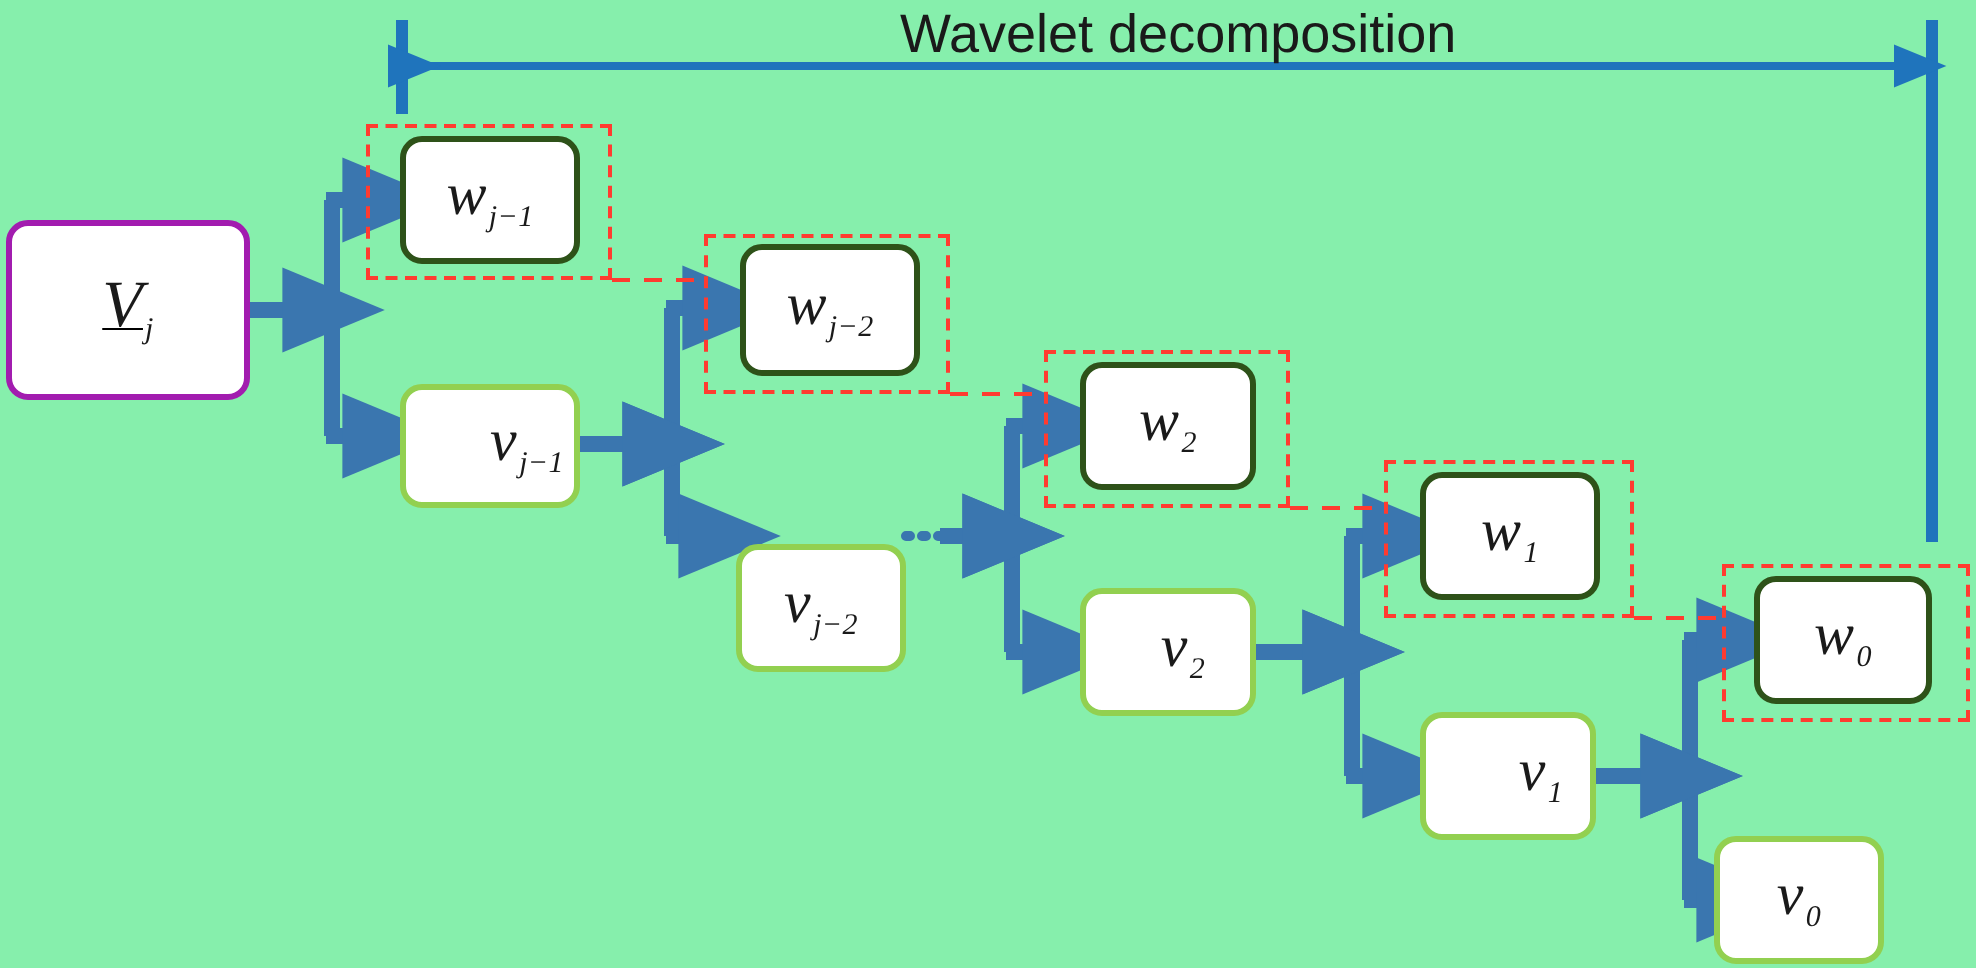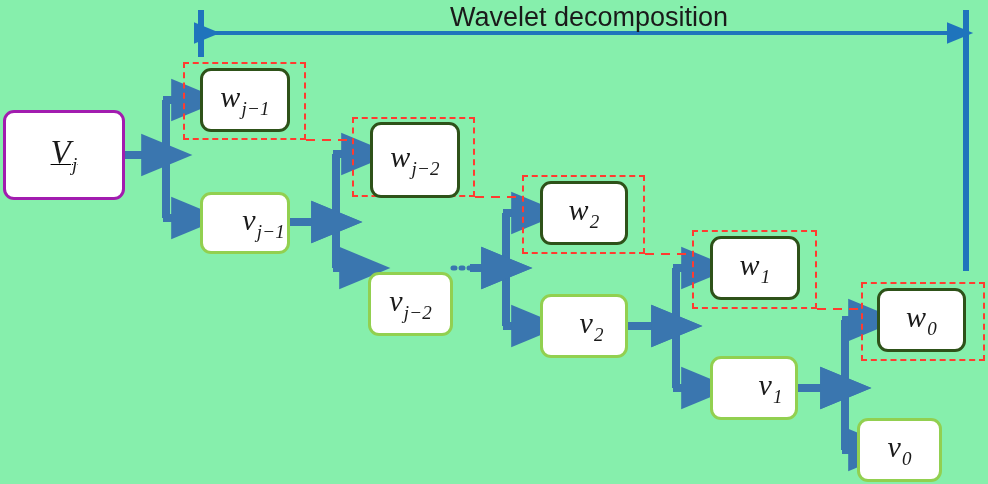--- a/index.html
+++ b/index.html
@@ -51,21 +51,21 @@
     white-space: nowrap;
     letter-spacing: 0.2px;
   }
   .node-label .base {
     font-size: 30px;
   }
   .node-box.root .node-label .base {
     font-size: 33px;
   }
   .node-label .sub {
-    font-size: 19px;
+    font-size: 15px;
     vertical-align: -0.42em;
     margin-left: 1px;
   }
   .red-region {
     position: absolute;
     box-sizing: border-box;
     border: 2px dashed #FF3B30;
     background: transparent;
     pointer-events: none;
   }
@@ -157,21 +157,21 @@
   <div id="nodes-layer">
       <div class="node-box root" style="left: 3px; top: 110px; width: 122px; height: 90px;">
         <span class="node-label"><span class="base">V</span><span class="sub">j</span></span>
       </div>
       <div class="node-box detail" style="left: 200px; top: 68px; width: 90px; height: 64px;">
         <span class="node-label"><span class="base">w</span><span class="sub">j−1</span></span>
       </div>
       <div class="node-box approx" style="left: 200px; top: 192px; width: 90px; height: 62px; padding-left: 37px;">
         <span class="node-label"><span class="base">v</span><span class="sub">j−1</span></span>
       </div>
-      <div class="node-box detail" style="left: 370px; top: 122px; width: 90px; height: 76px;">
+      <div class="node-box detail" style="left: 370px; top: 122px; width: 90px; height: 66px;">
         <span class="node-label"><span class="base">w</span><span class="sub">j−2</span></span>
       </div>
       <div class="node-box approx" style="left: 368px; top: 244px; width: 85px; height: 64px; margin-top: 28px;">
         <span class="node-label"><span class="base">v</span><span class="sub">j−2</span></span>
       </div>
       <div class="node-box detail" style="left: 540px; top: 181px; width: 88px; height: 64px;">
         <span class="node-label"><span class="base">w</span><span class="sub">2</span></span>
       </div>
       <div class="node-box approx" style="left: 540px; top: 294px; width: 88px; height: 64px; padding-left: 15px;">
         <span class="node-label"><span class="base">v</span><span class="sub">2</span></span>

